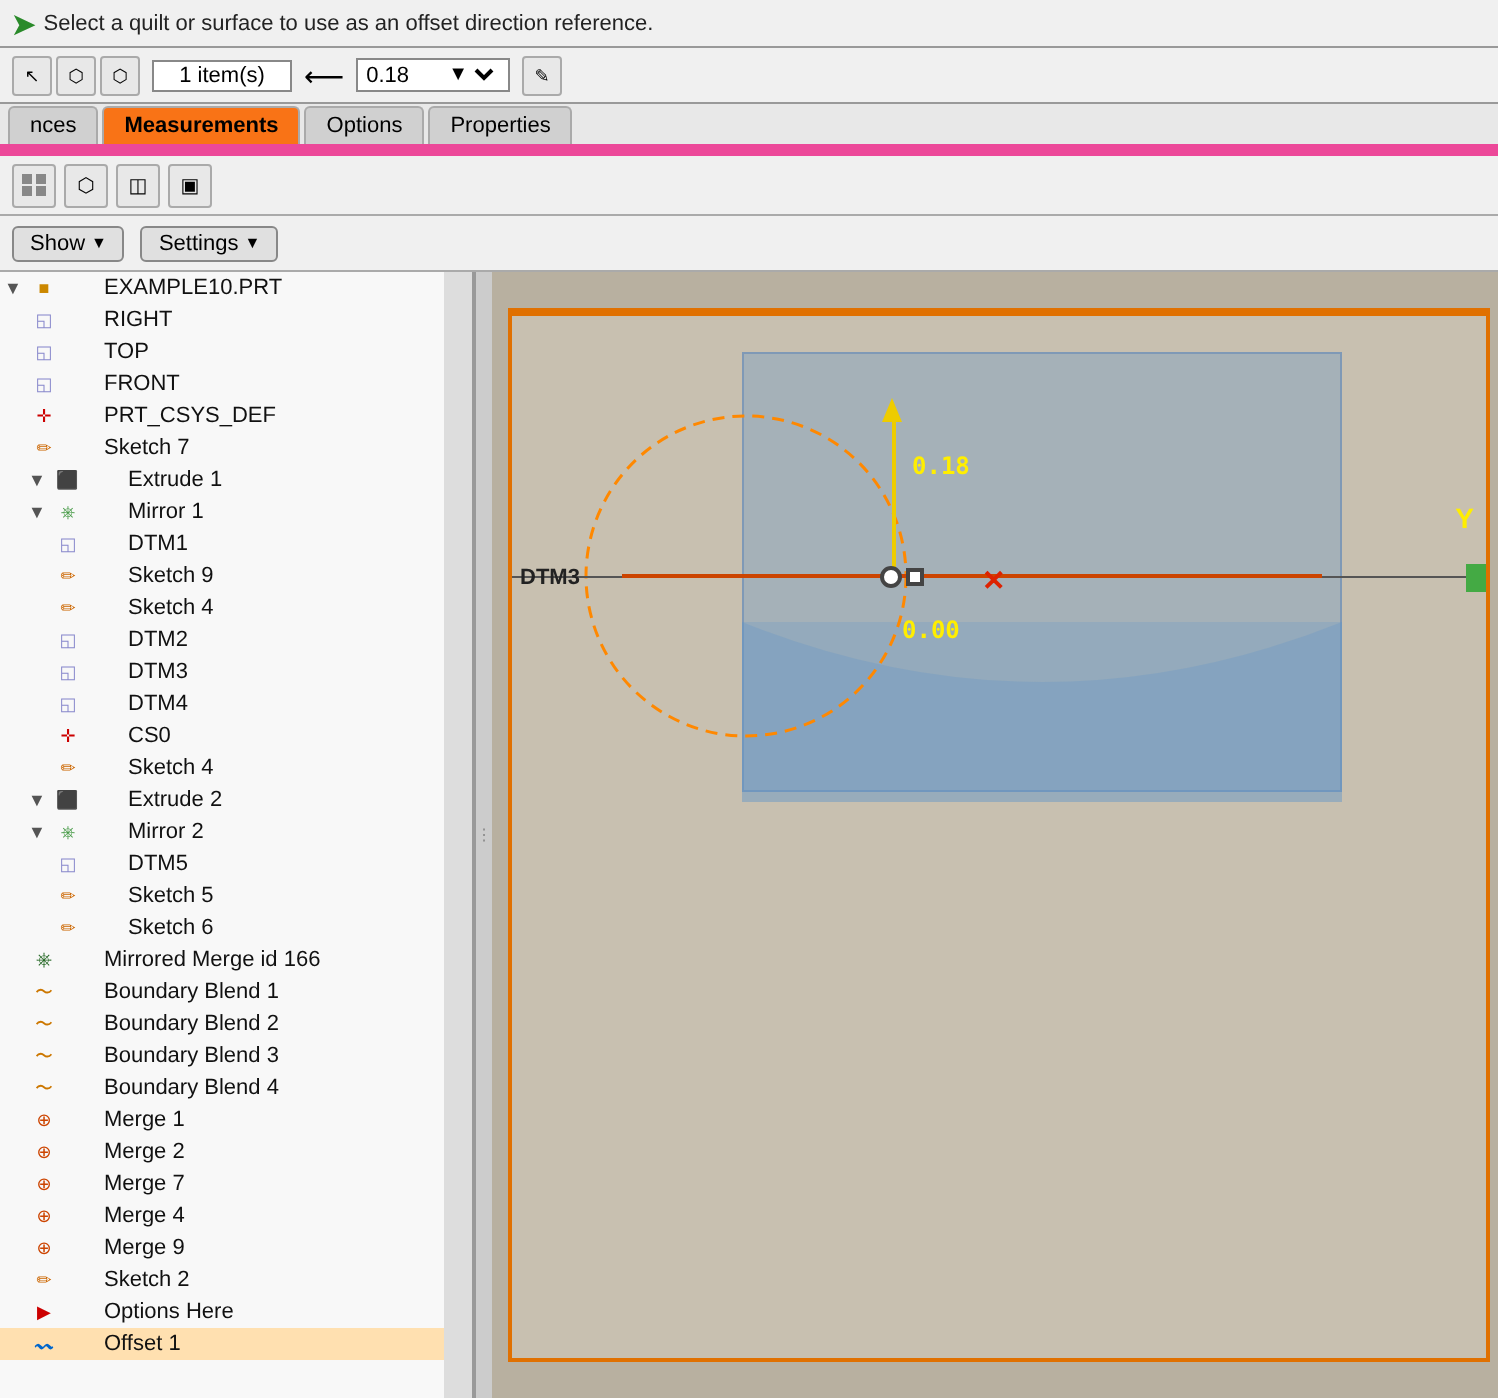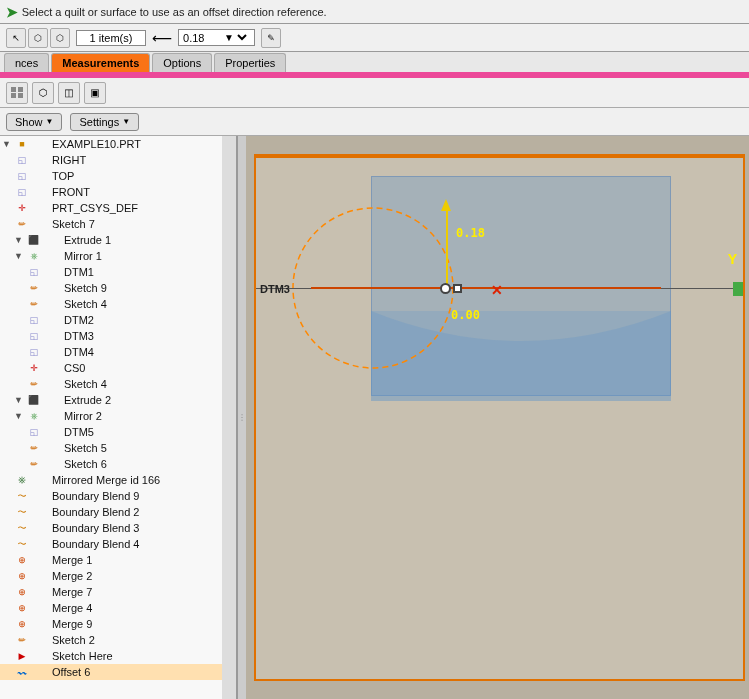--- a/index.html
+++ b/index.html
@@ -457,21 +457,21 @@
       <span class="item-label">Sketch 6</span>
     </div>
 
     <div class="tree-item indent-1">
       <span class="item-icon icon-merge" style="color:#226622; font-size:10px;">⎈</span>
       <span class="item-label">Mirrored Merge id 166</span>
     </div>
 
     <div class="tree-item indent-1">
       <span class="item-icon icon-blend" style="color:#cc7700;">〜</span>
-      <span class="item-label">Boundary Blend 9</span>
+      <span class="item-label">Boundary Blend 1</span>
     </div>
 
     <div class="tree-item indent-1">
       <span class="item-icon icon-blend" style="color:#cc7700;">〜</span>
       <span class="item-label">Boundary Blend 2</span>
     </div>
 
     <div class="tree-item indent-1">
       <span class="item-icon icon-blend" style="color:#cc7700;">〜</span>
       <span class="item-label">Boundary Blend 3</span>
@@ -507,26 +507,26 @@
       <span class="item-label">Merge 9</span>
     </div>
 
     <div class="tree-item indent-1">
       <span class="item-icon icon-sketch">✏</span>
       <span class="item-label">Sketch 2</span>
     </div>
 
     <div class="tree-item indent-1">
       <span class="item-icon" style="color:#cc0000;">▶</span>
-      <span class="item-label">Sketch Here</span>
+      <span class="item-label">Options Here</span>
     </div>
 
     <div class="tree-item indent-1 highlighted">
       <span class="item-icon" style="color:#0066cc;">〰</span>
-      <span class="item-label">Offset 6</span>
+      <span class="item-label">Offset 1</span>
     </div>
 
     <div class="scrollbar-v"></div>
   </div>
 
   <div class="divider-handle">
     <span>⋮</span>
   </div>
 
   <div class="right-panel">

